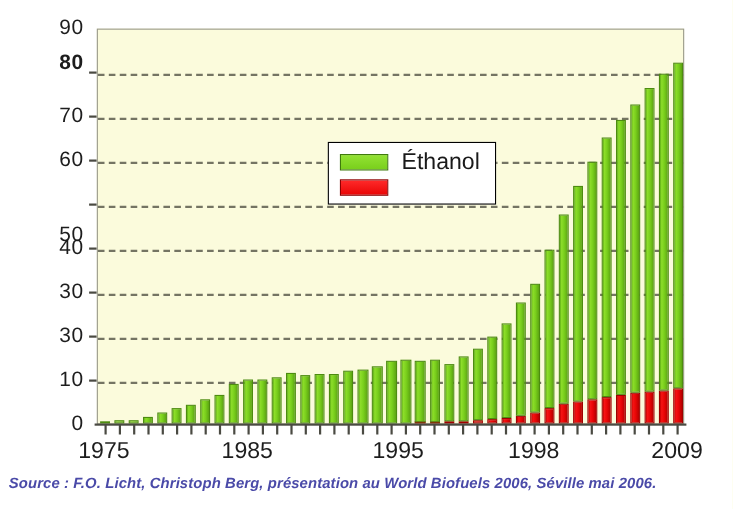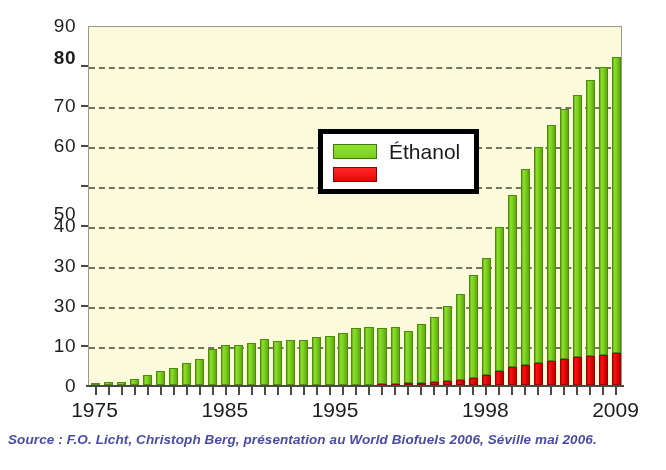--- a/index.html
+++ b/index.html
@@ -92,26 +92,25 @@
     transform:translateX(-50%);
     font-size:21px;
     color:#1d1d1d;
     white-space:nowrap;
   }
   
   #legend{
     position:absolute;
     left:209px;top:102px;
     background:#ffffff;
-    border:5px solid #000000;
+    border:1px solid #000000;
     padding:7px 14px 7px 10px;
     display:flex;
     flex-direction:column;
     gap:5px;
-    margin-left:20px;
   }
   .legend-row{
     display:flex;
     align-items:center;
     gap:12px;
   }
   .legend-swatch{
     width:44px;height:15px;
     box-sizing:border-box;
   }
@@ -366,20 +365,20 @@
       <div class="xtick" style="left: 462.366px;"></div>
       <div class="xtick" style="left: 475.39px;"></div>
       <div class="xtick" style="left: 488.415px;"></div>
       <div class="xtick" style="left: 501.439px;"></div>
       <div class="xtick" style="left: 514.463px;"></div>
       <div class="xtick" style="left: 527.488px;"></div>
     </div>
   <div id="x-axis-labels">
       <div class="xlabel" style="left: 94.5122px;">1975</div>
       <div class="xlabel" style="left: 224.756px;">1985</div>
-      <div class="xlabel" style="left: 335px;">1995</div>
+      <div class="xlabel" style="left: 362px;">1995</div>
       <div class="xlabel" style="left: 485.244px;">1998</div>
       <div class="xlabel" style="left: 615.488px;">2009</div>
     </div>
 
   <div id="source-note">Source : F.O. Licht, Christoph Berg, présentation au World Biofuels 2006, Séville mai 2006.</div>
 
 </div>
 
 </body></html>

